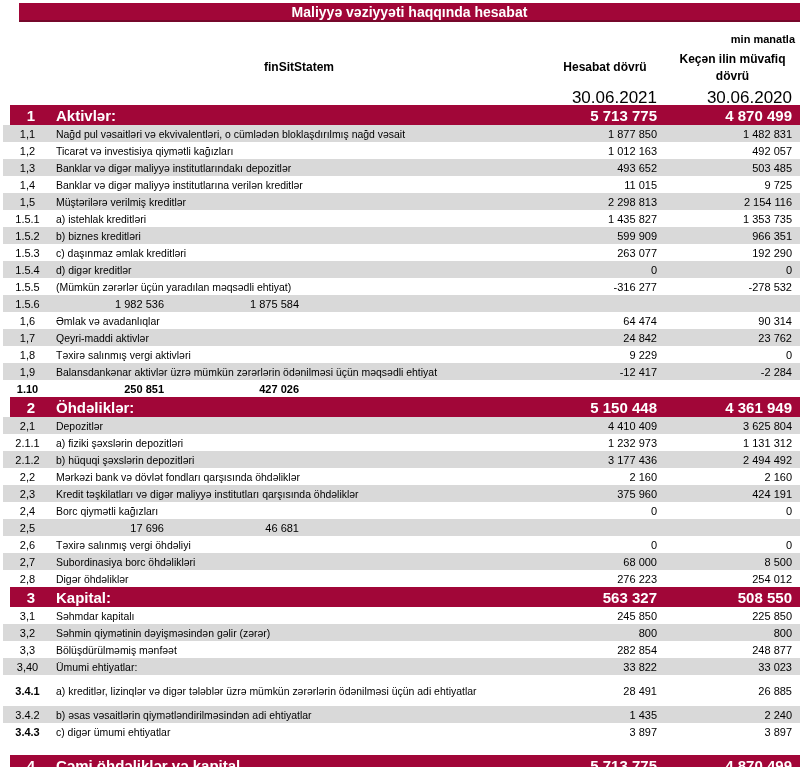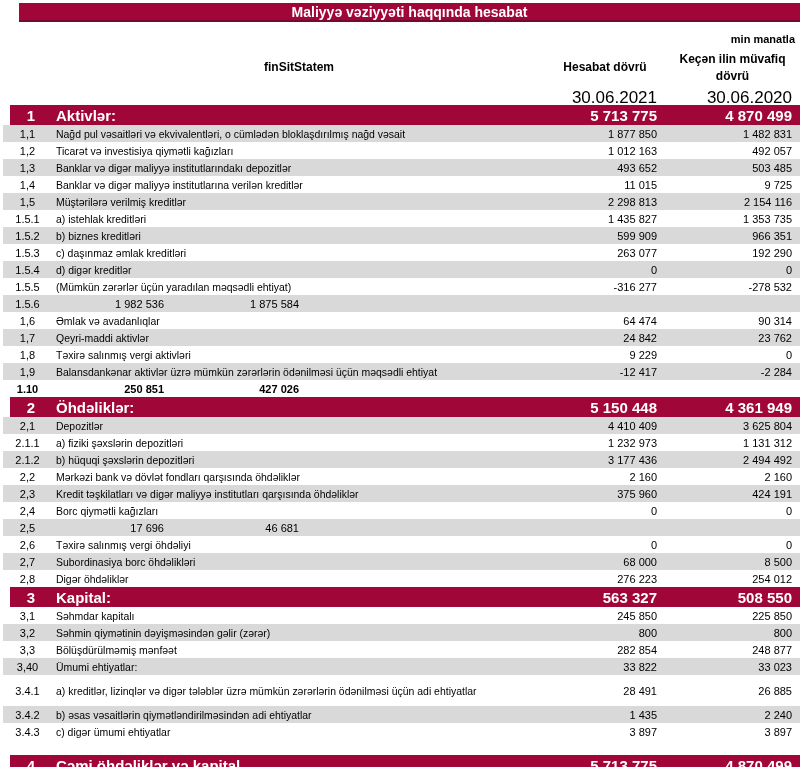--- a/index.html
+++ b/index.html
@@ -43,21 +43,21 @@
   .sec{
     margin-left:10px;height:20px;background:var(--accent);color:#fff;
     font-weight:bold;font-size:15px;
   }
   .sec .c-num{width:42px;}
   .sec.final{height:22px;border-bottom:2px solid var(--accent-dark);}
   
   .data{margin-left:3px;height:17px;font-size:11px;background:#fff;}
   .data.shaded{background:var(--shade);}
   .data.bold-row{font-weight:bold;}
-  .data .bold-num{font-weight:normal;}
+  .data .bold-num{font-weight:bold;}
   .data.tall{height:31px;}
   .data.gap-after{margin-bottom:15px;}
 </style>
 </head>
 <body>
 
 <div class="doc">
 
   <div class="title-bar">
     <span class="t">Maliyyə vəziyyəti haqqında hesabat</span>

